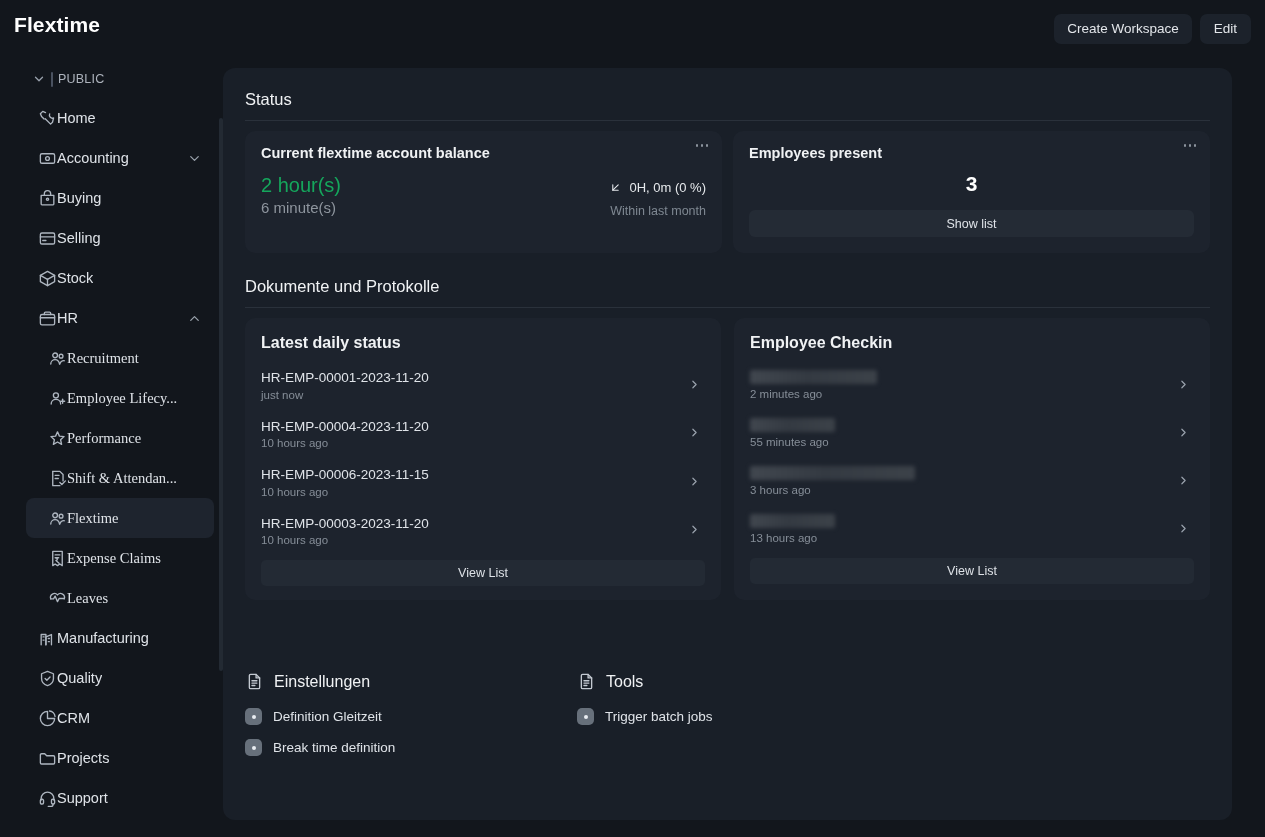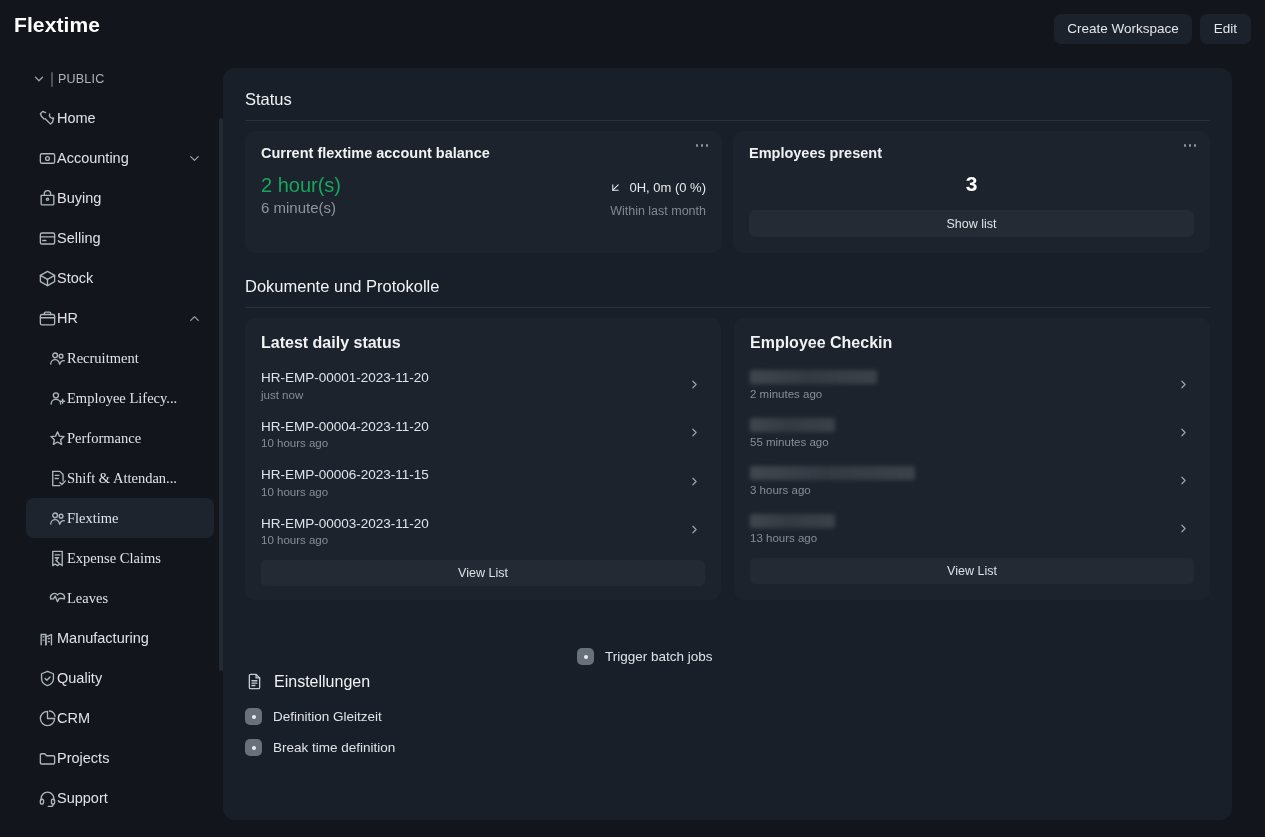--- a/index.html
+++ b/index.html
@@ -483,20 +483,30 @@
             <span class="lt">Definition Gleitzeit</span>
           </div>
           <div class="lg-item">
             <span class="bullet">
               <i></i>
             </span>
             <span class="lt">Break time definition</span>
           </div>
         </div>
         <div class="linkgroup">
+          <div class="lg-head">
+            <svg class="doc" viewBox="0 0 24 24" fill="none" stroke="currentColor" stroke-width="1.7" stroke-linecap="round" stroke-linejoin="round">
+              <path d="M14 3H7a1.5 1.5 0 0 0-1.5 1.5v15A1.5 1.5 0 0 0 7 21h10a1.5 1.5 0 0 0 1.5-1.5V7.5z"></path>
+              <polyline points="14 3 14 7.5 18.5 7.5"></polyline>
+              <line x1="8.8" y1="11" x2="15" y2="11"></line>
+              <line x1="8.8" y1="14" x2="15" y2="14"></line>
+              <line x1="8.8" y1="17" x2="12.5" y2="17"></line>
+            </svg>
+            <span class="t">Tools</span>
+          </div>
           <div class="lg-item">
             <span class="bullet">
               <i></i>
             </span>
             <span class="lt">Trigger batch jobs</span>
           </div>
         </div>
       </div>
   </div>
 </div>

